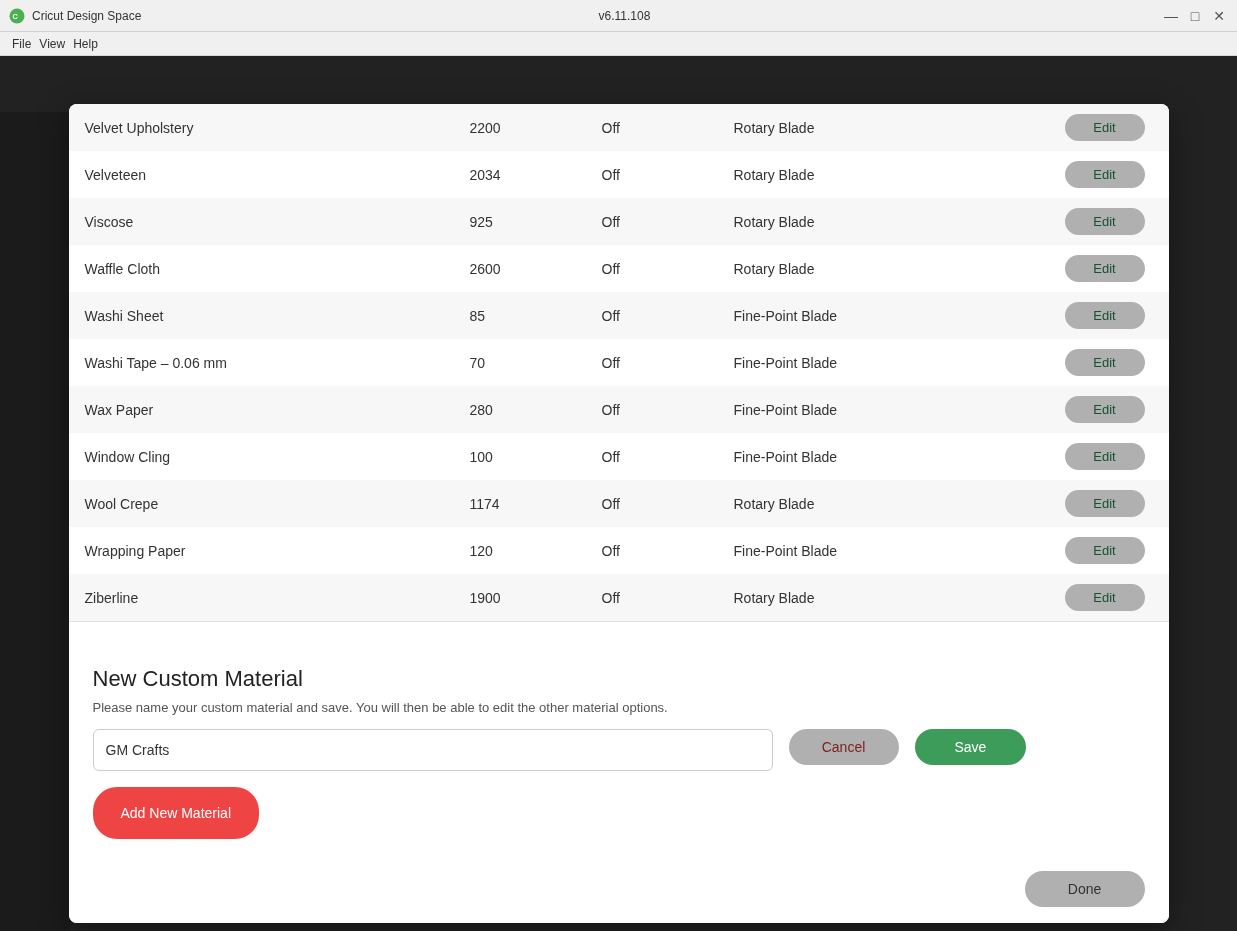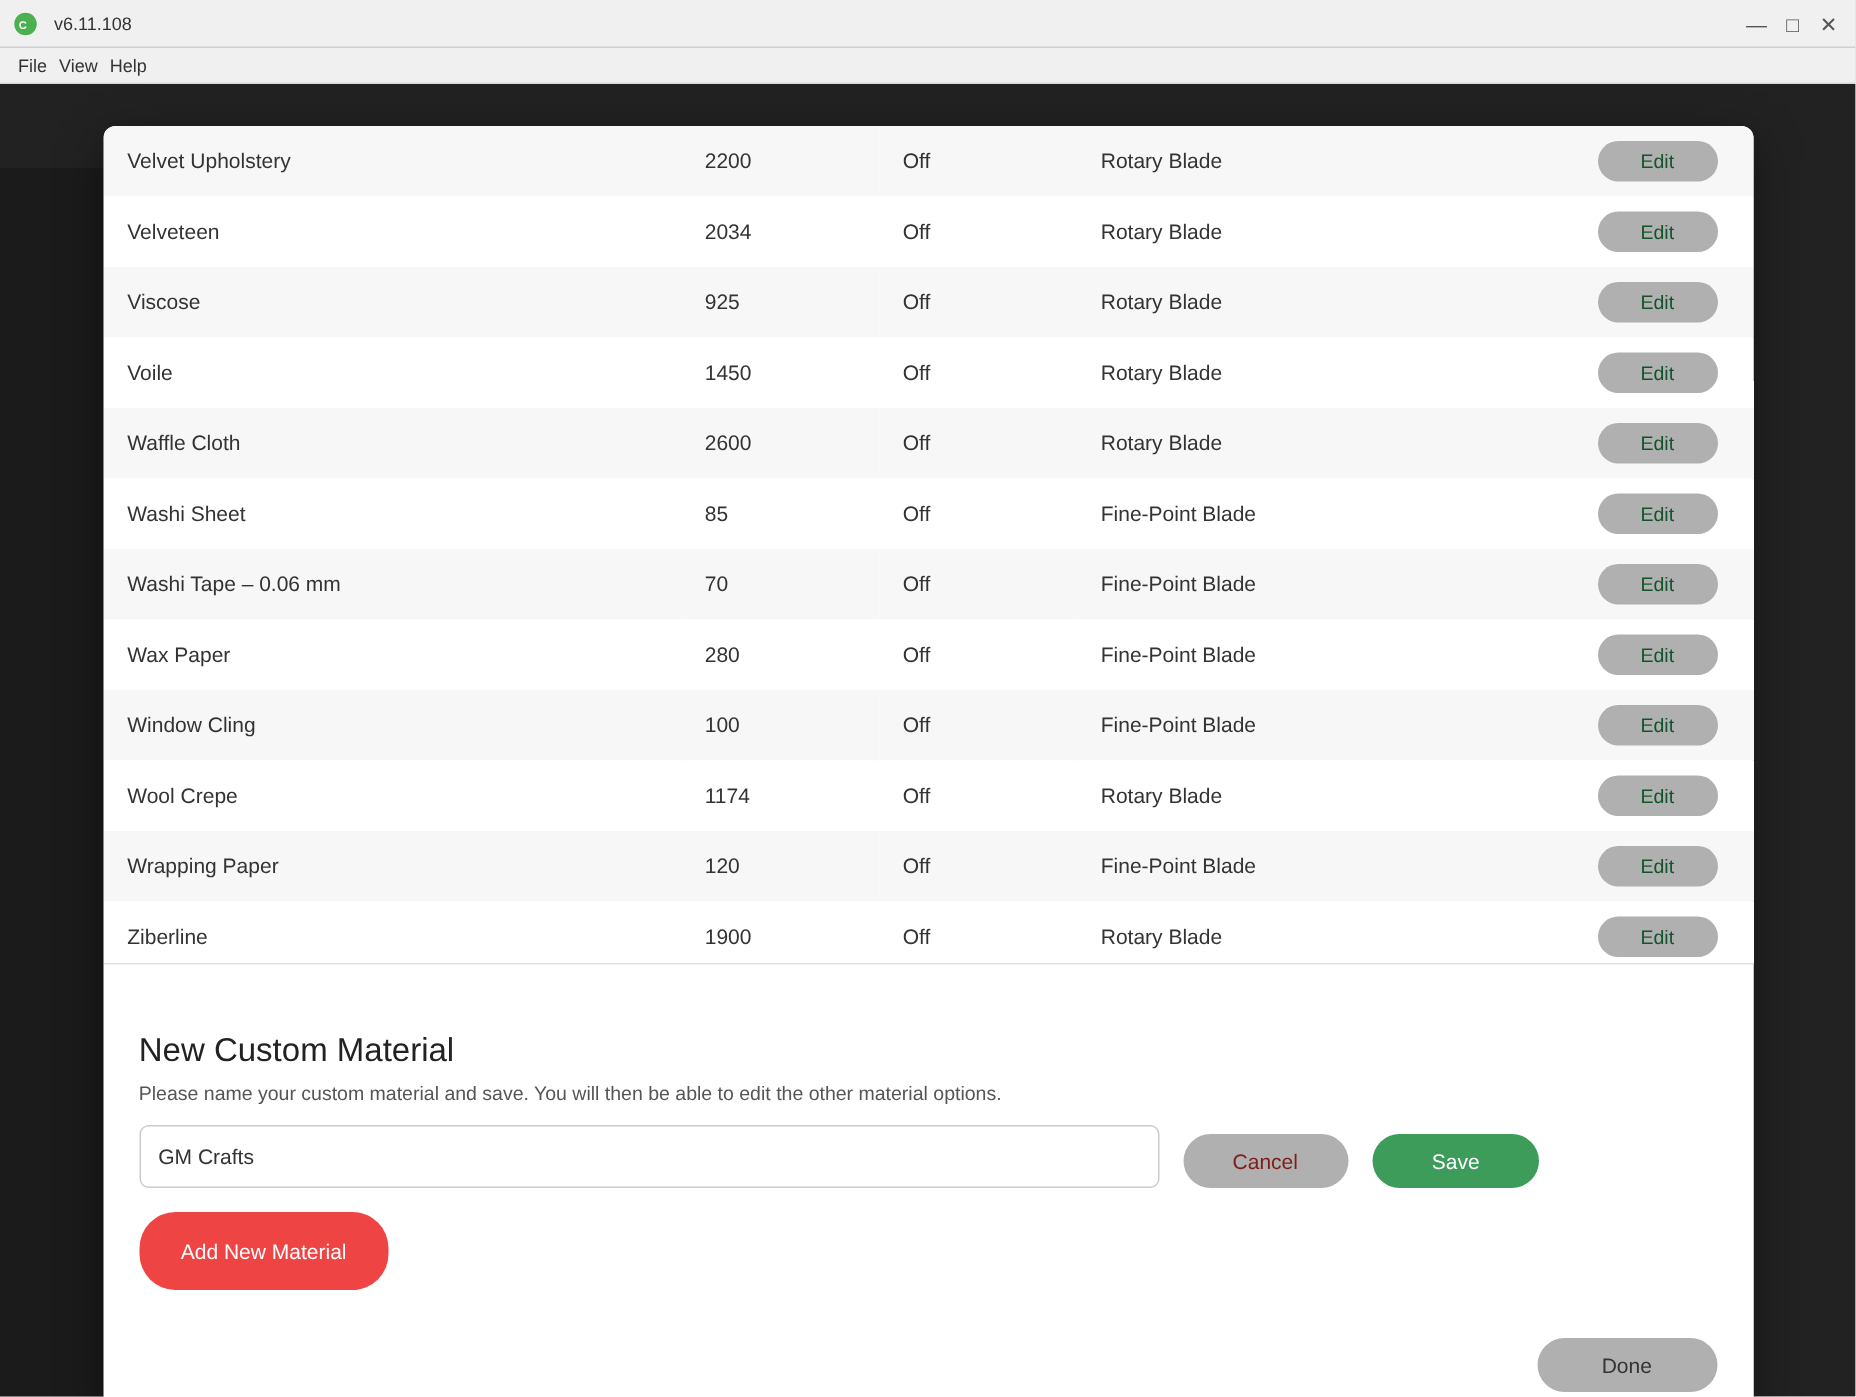--- a/index.html
+++ b/index.html
@@ -171,21 +171,21 @@
     }
 
     .new-custom-desc {
       font-size: 13px;
       color: #555;
       margin-bottom: 14px;
     }
 
     .input-row {
       display: flex;
-      align-items: flex-end;
+      align-items: flex-start;
       gap: 16px;
       margin-bottom: 16px;
     }
 
     .material-name-input {
       flex: 1;
       max-width: 680px;
       height: 42px;
       border: 1px solid #ccc;
       border-radius: 6px;
@@ -246,20 +246,21 @@
     }
   </style>
 </head>
 <body>
 
 <div class="title-bar">
   <svg class="title-bar-icon" viewBox="0 0 24 24">
     <circle cx="12" cy="12" r="10" fill="#4caf50"></circle>
     <text x="6" y="16" font-size="10" fill="white" font-weight="bold">C</text>
   </svg>
+  <span class="title-bar-text">Cricut Design Space</span>
   <span class="title-bar-text" style="margin-left:4px;">v6.11.108</span>
   <div class="title-bar-controls">
     <button class="title-bar-btn">—</button>
     <button class="title-bar-btn">□</button>
     <button class="title-bar-btn close">✕</button>
   </div>
 </div>
 
 <div class="menu-bar">
   <span class="menu-item">File</span>
@@ -291,29 +292,20 @@
       <td>2034</td>
       <td>Off</td>
       <td>Rotary Blade</td>
       <td>
         <button class="edit-btn">Edit</button>
       </td>
     </tr>
             <tr>
       <td>Viscose</td>
       <td>925</td>
-      <td>Off</td>
-      <td>Rotary Blade</td>
-      <td>
-        <button class="edit-btn">Edit</button>
-      </td>
-    </tr>
-            <tr>
-      <td>Voile</td>
-      <td>1450</td>
       <td>Off</td>
       <td>Rotary Blade</td>
       <td>
         <button class="edit-btn">Edit</button>
       </td>
     </tr>
             <tr>
       <td>Waffle Cloth</td>
       <td>2600</td>
       <td>Off</td>

